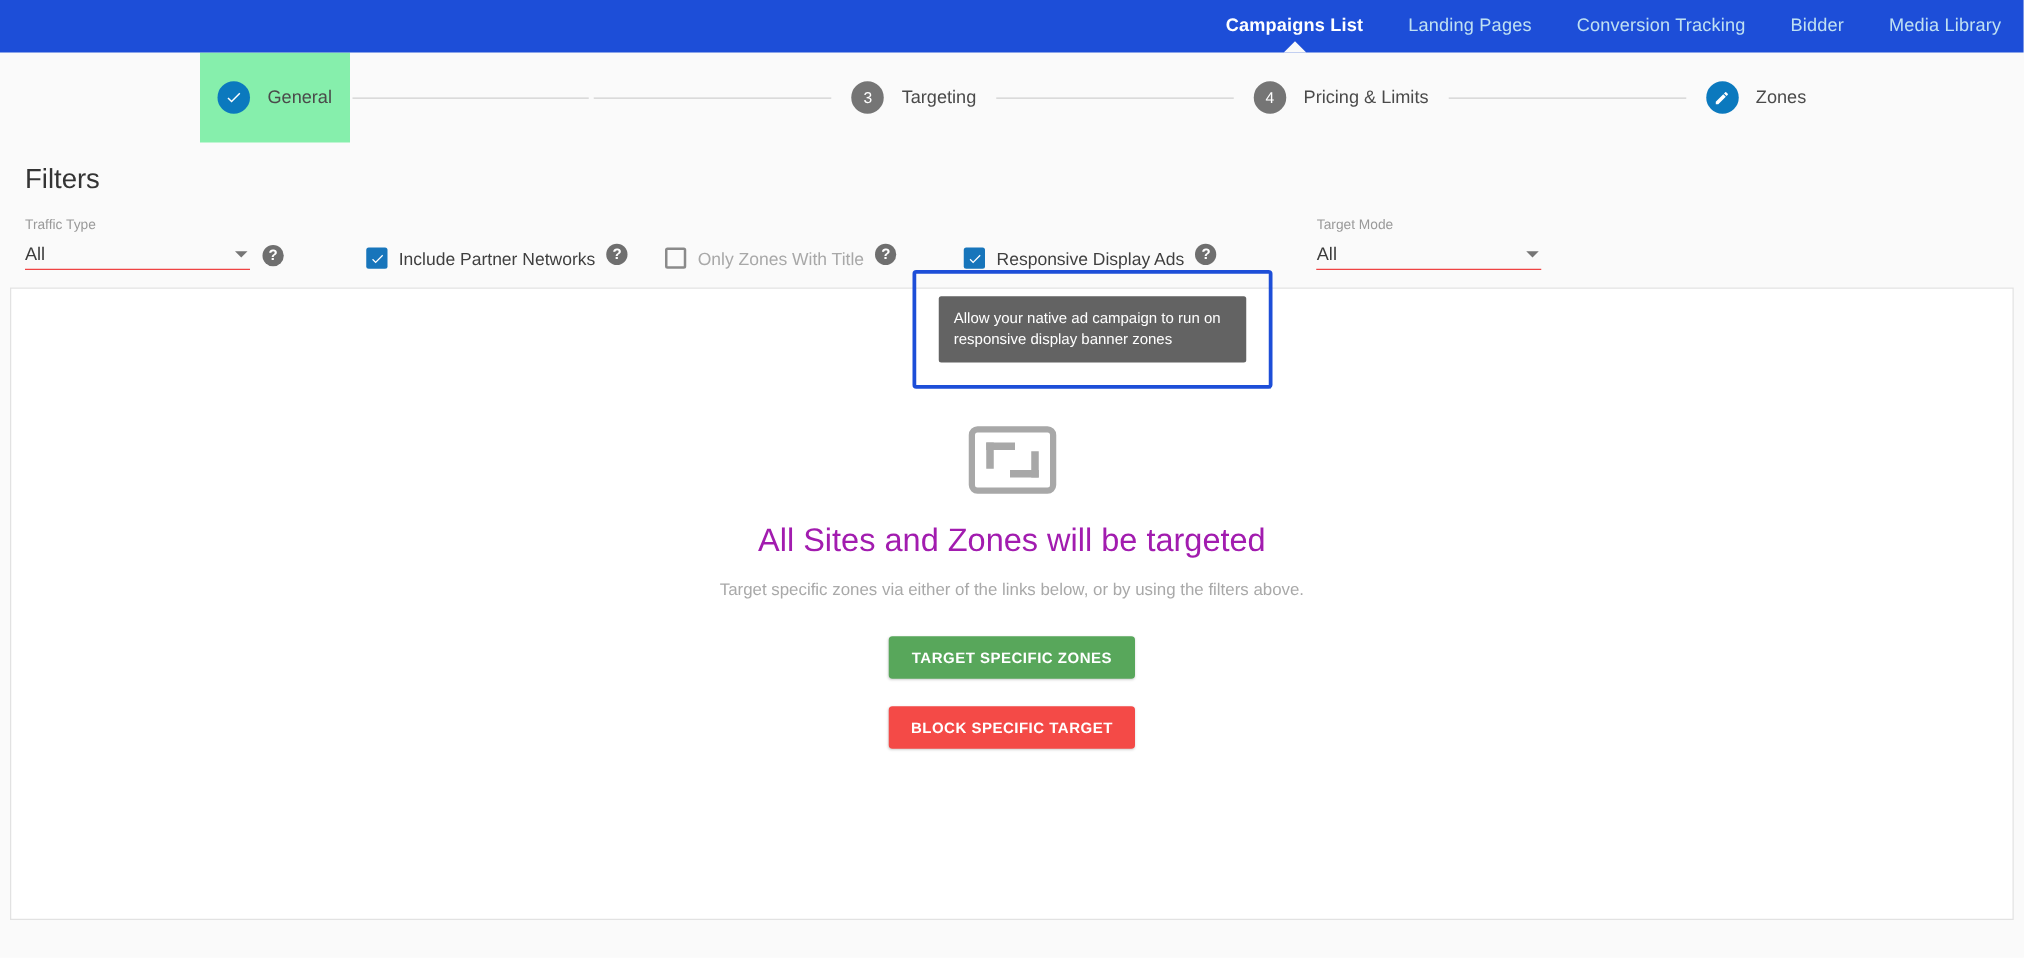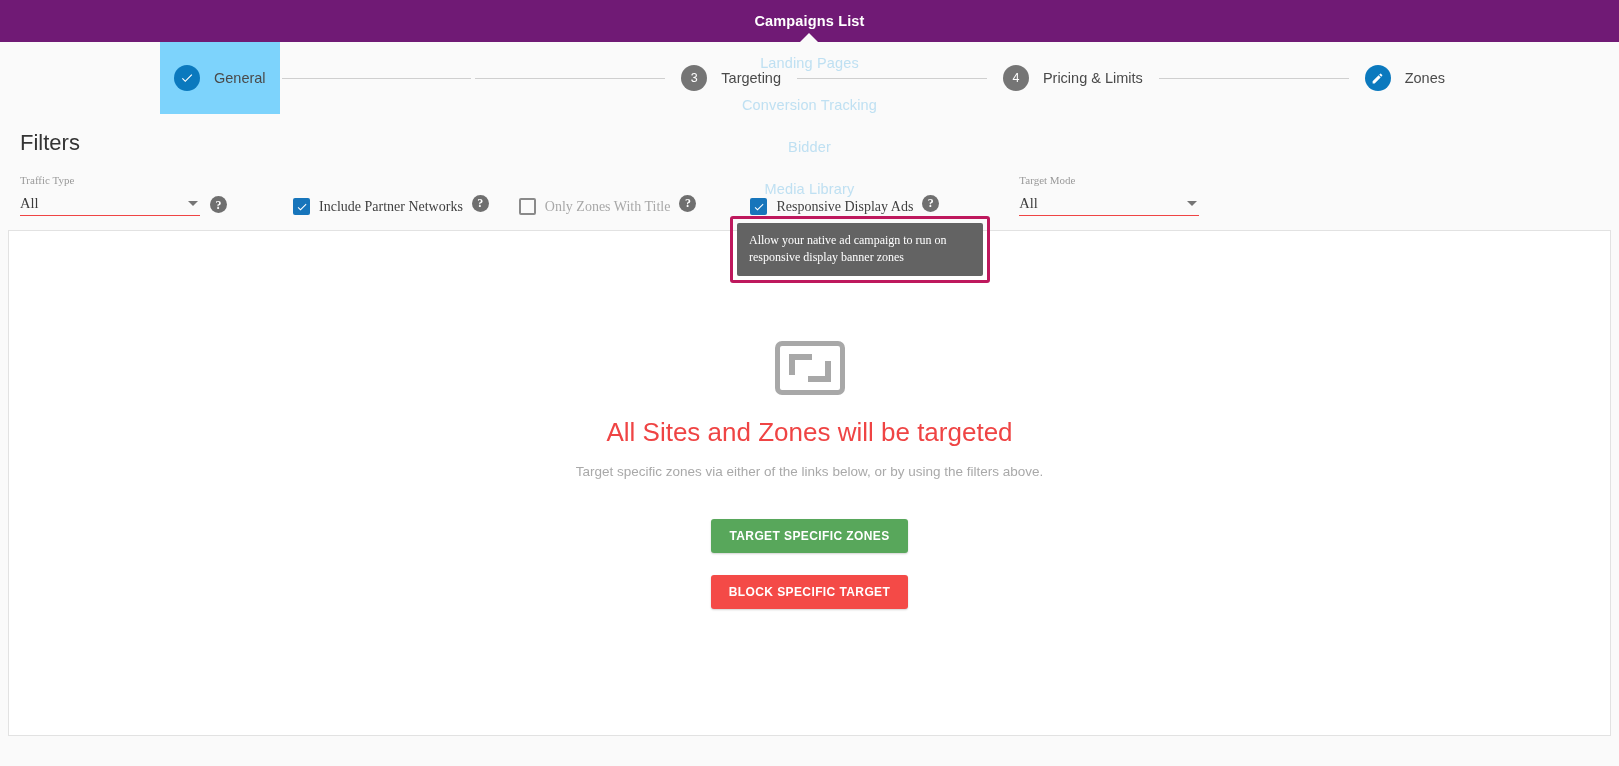--- a/index.html
+++ b/index.html
@@ -8,26 +8,25 @@
     width: 1619px; height: 766px;
     background: #fafafa;
     font-family: "Liberation Sans", sans-serif;
     overflow: hidden;
   }
 
   
   .topnav {
     position: relative;
     height: 42px;
-    background: #701a75;
-    display: flex;
-    align-items: center;
-    justify-content: space-between;
+    background: #1d4ed8;
+    display: flex;
+    align-items: center;
+    justify-content: flex-end;
     gap: 0px;
-    flex-direction: column;
   }
   .nav-item {
     color: #bfe0f2;
     font-size: 14.5px;
     padding: 0 18px;
     line-height: 42px;
     white-space: nowrap;
     cursor: pointer;
     letter-spacing: .15px;
   }
@@ -55,21 +54,21 @@
     align-items: stretch;
     padding-left: 160px;
     padding-right: 160px;
   }
   .step {
     display: flex;
     align-items: center;
     padding: 0 14px;
     cursor: pointer;
   }
-  .step.current { background: #7dd3fc; }
+  .step.current { background: #86efac; }
   .step-badge {
     width: 26px; height: 26px;
     border-radius: 50%;
     display: flex; align-items: center; justify-content: center;
     color: #fff;
     font-size: 12.5px;
     flex: 0 0 auto;
   }
   .badge-done { background: #0b79be; }
   .badge-num  { background: #757575; }
@@ -98,21 +97,20 @@
     font-size: 22px;
     color: #343434;
     padding: 16px 0 14px 0;
     font-weight: normal;
   }
   .filters-row {
     display: flex;
     align-items: flex-end;
     position: relative;
     height: 46px;
-    font-family: Liberation Serif, serif;
   }
 
   .select-field { width: 180px; position: relative; }
   .select-label {
     font-size: 11px;
     color: #9a9a9a;
     margin-bottom: 6px;
   }
   .select-ctl {
     border-bottom: 1px solid #ef4444;
@@ -163,23 +161,23 @@
   .cb-box.unchecked {
     background: transparent;
     border: 2px solid #8a8a8a;
   }
   .cb-label { font-size: 14px; color: #3f3f3f; white-space: nowrap; }
   .cb-label.disabled { color: #a8a8a8; }
 
   
   .tooltip-highlight {
     position: absolute;
-    border: 3px solid #be185d;
+    border: 3px solid #1d4ed8;
     border-radius: 3px;
-    padding: 4px;
+    padding: 18px;
     background: transparent;
   }
   .tooltip-box {
     background: #636363;
     color: #ffffff;
     font-size: 12px;
     line-height: 17px;
     padding: 9px 12px 10px 12px;
     border-radius: 2px;
     width: 246px;
@@ -215,28 +213,28 @@
   .empty-icon::after {
     content: "";
     position: absolute;
     right: 9px; bottom: 8px;
     width: 17px; height: 15px;
     border-right: 6px solid #a8a8a8;
     border-bottom: 6px solid #a8a8a8;
   }
   .empty-title {
     font-size: 26px;
-    color: #ef4444;
+    color: #a21caf;
     font-weight: normal;
     margin: 0 0 16px 0;
   }
   .empty-sub {
     font-size: 13.5px;
     color: #a9a9a9;
-    margin-bottom: 40px;
+    margin-bottom: 30px;
   }
   .btn {
     border: none;
     color: #ffffff;
     font-size: 12px;
     font-weight: bold;
     letter-spacing: .4px;
     padding: 10px 18px;
     border-radius: 3px;
     cursor: pointer;

